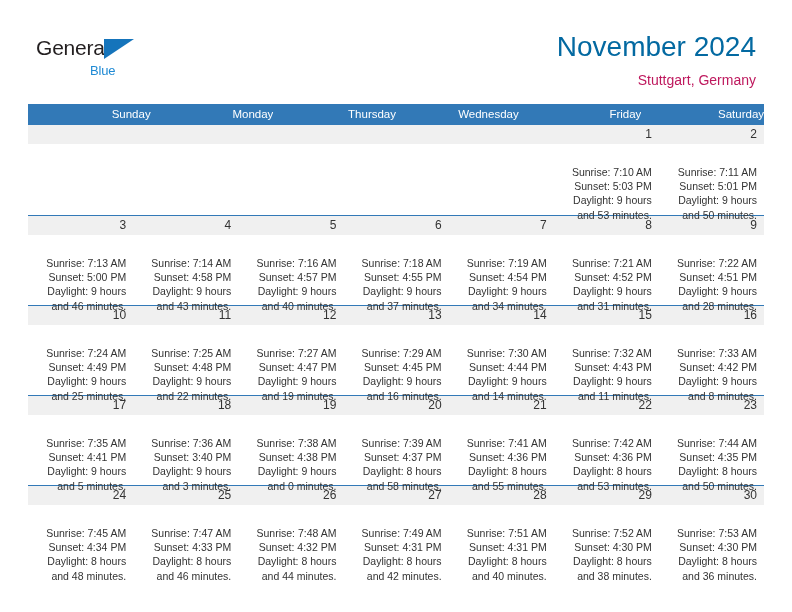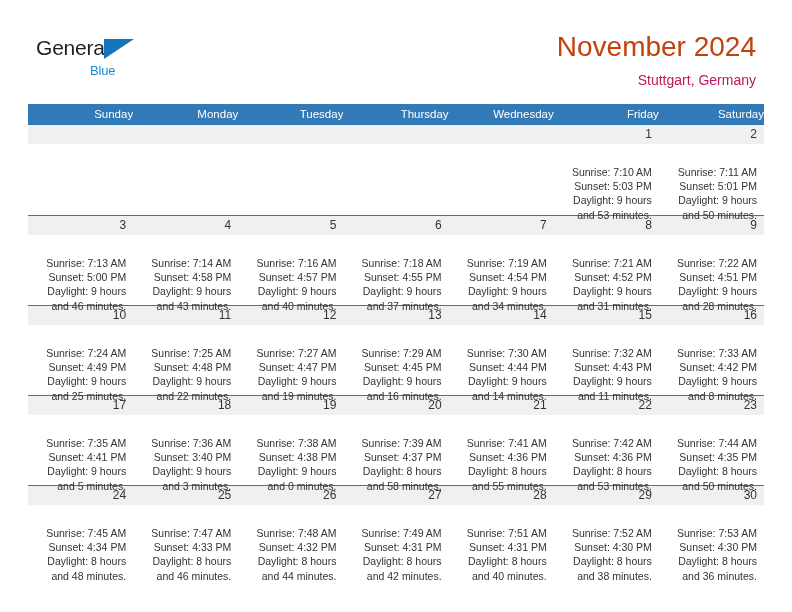--- a/index.html
+++ b/index.html
@@ -64,21 +64,21 @@
 
   .title-block {
     position: absolute;
     right: 36px;
     top: 30px;
     text-align: right;
   }
   .month-title {
     font-size: 28px;
     font-weight: normal;
-    color: #c2410c;
+    color: #0369a1;
     line-height: 34px;
     letter-spacing: 0px;
   }
   .location {
     font-size: 14px;
     color: #be185d;
     line-height: 20px;
     margin-top: 6px;
   }
 
@@ -168,21 +168,20 @@
       <div class="month-title">November 2024</div>
       <div class="location">Stuttgart, Germany</div>
     </div>
 
   </div>
 
   <div class="calendar">
     <div class="weekday-row" id="weekday-row">
         <div class="weekday-cell">Sunday</div>
         <div class="weekday-cell">Monday</div>
-        <div class="weekday-cell">Tuesday</div>
         <div class="weekday-cell">Thursday</div>
         <div class="weekday-cell">Wednesday</div>
         <div class="weekday-cell">Friday</div>
         <div class="weekday-cell">Saturday</div>
       </div>
     <div id="weeks-container">
         <div class="week-row first">
           <div class="daynum-strip"></div>
           <div class="day-cell"></div>
           <div class="day-cell"></div>

